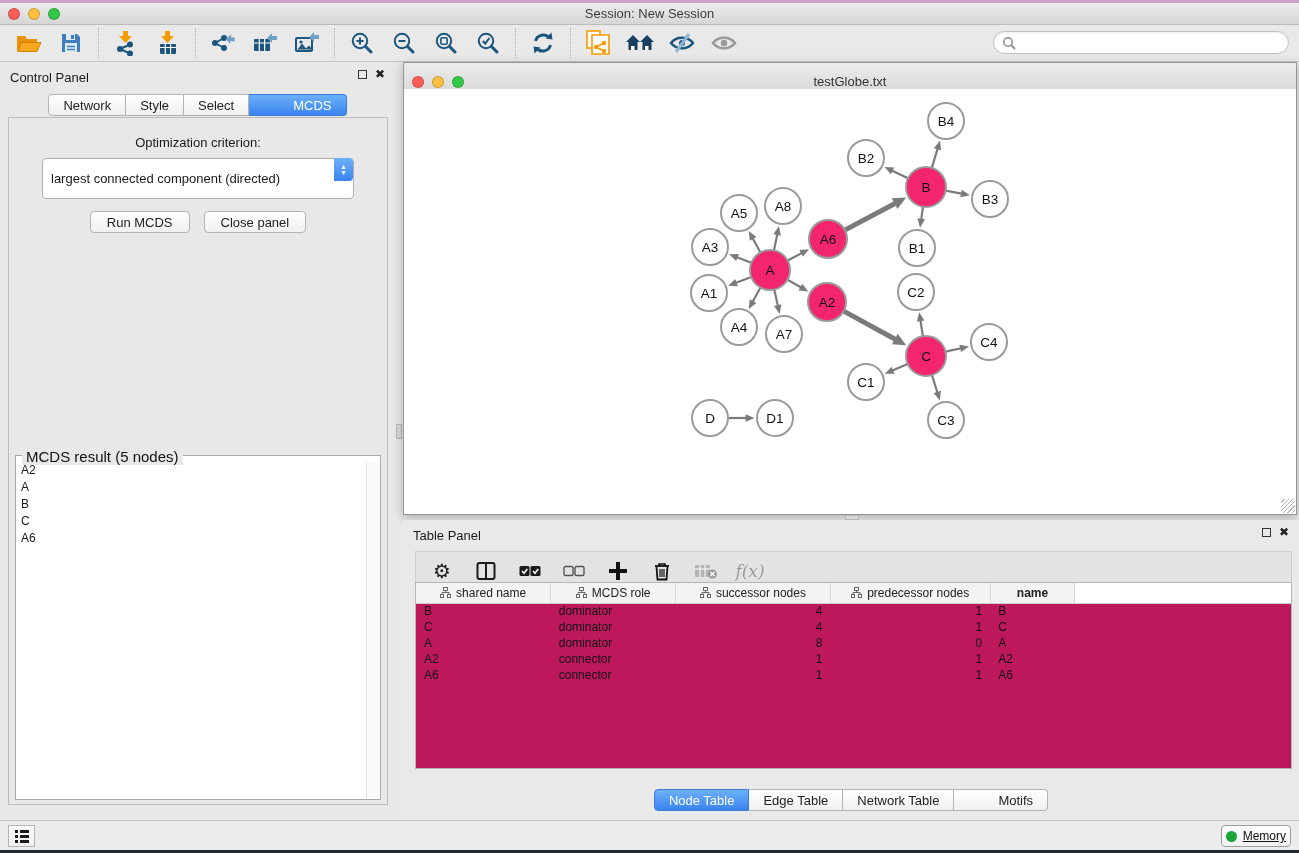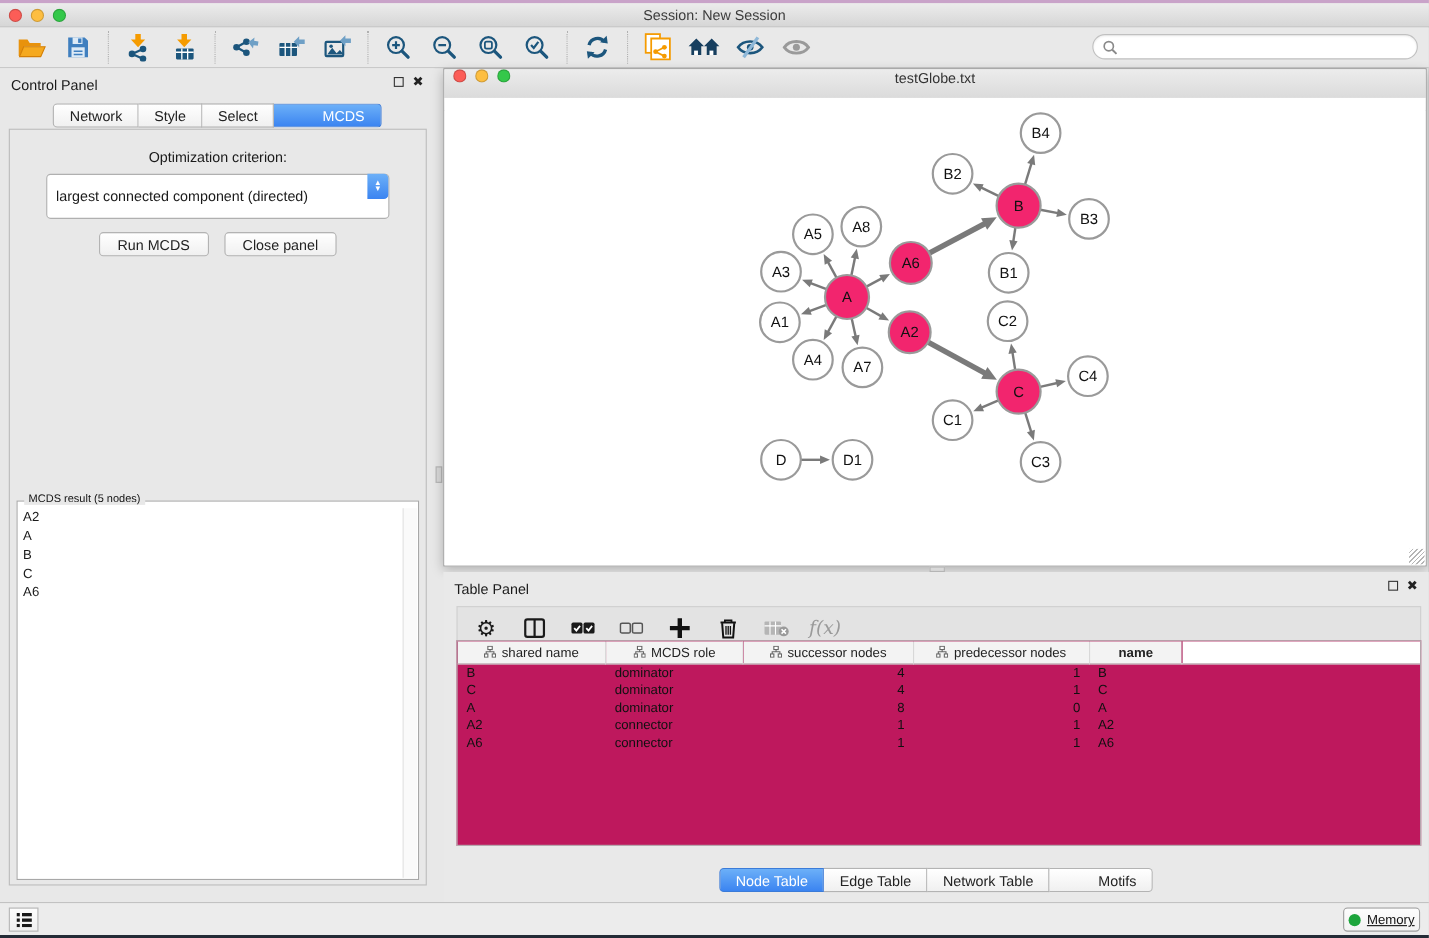--- a/index.html
+++ b/index.html
@@ -39,32 +39,32 @@
   .opt-label{margin-top:17px;text-align:center;font-size:13px;}
   .combo{position:relative;margin:8px auto 0;width:312px;height:41px;background:#fff;border:1px solid #b0b0b0;
     border-radius:4px;font-size:13px;display:flex;align-items:center;padding-left:8px;}
   .combo .stepper{position:absolute;right:0;top:-1px;width:19px;height:23px;border-radius:0 4px 4px 0;
     background:linear-gradient(#6cb0f8,#3b84f1);display:flex;flex-direction:column;align-items:center;justify-content:center;color:#fff;}
   .stepper span{font-size:7px;line-height:6px;}
   .btn-row{display:flex;justify-content:center;gap:14px;margin-top:12px;}
   .mac-btn{height:22px;padding:0 16px;font-size:13px;background:linear-gradient(#ffffff,#f0f0f0);
     border:1px solid #b3b3b3;border-radius:4px;display:flex;align-items:center;color:#222;cursor:default;}
   .groupbox{position:absolute;left:6px;right:6px;top:337px;bottom:4px;border:1px solid #a8a8a8;background:#fff;}
-  .group-title{position:absolute;left:6px;top:-8px;background:#e8e8e8;padding:0 4px;font-size:10px;color:#111;text-align:center;}
+  .group-title{position:absolute;left:6px;top:-8px;background:#e8e8e8;padding:0 4px;font-size:15px;color:#111;text-align:center;}
   .mcds-list{position:absolute;left:1px;right:15px;top:6px;bottom:1px;overflow:hidden;font-size:12px;}
   .mcds-list div{padding:1px 0 1px 4px;line-height:15px;}
   .vscroll{position:absolute;right:1px;top:6px;bottom:1px;width:13px;background:#fafafa;border-left:1px solid #e2e2e2;}
   
   .vdiv-thumb{position:absolute;left:396px;top:424px;width:6px;height:15px;background:#d9d9d9;border:1px solid #b5b5b5;}
   .hdiv-thumb{position:absolute;left:845px;top:515px;width:14px;height:5px;background:#d9d9d9;border:1px solid #b5b5b5;}
   
   .netwin{position:absolute;left:403px;top:62px;width:894px;height:453px;background:#fff;
     border:1px solid #969696;box-shadow:0 3px 10px rgba(0,0,0,.25);}
   .net-titlebar{position:relative;height:38px;background:linear-gradient(#ececec,#d4d4d4);
-    border-bottom:1px solid #b5b5b5;display:flex;align-items:flex-start;}
+    border-bottom:1px solid #b5b5b5;display:flex;align-items:center;}
   .net-title{position:absolute;left:0;right:0;text-align:center;font-size:13px;color:#333;}
   .net-canvas{position:absolute;left:0;top:26px;right:0;bottom:0;background:#fff;overflow:hidden;}
   .resize-grip{position:absolute;right:1px;bottom:1px;width:14px;height:14px;
     background:repeating-linear-gradient(135deg,transparent,transparent 2px,#b5b5b5 2px,#b5b5b5 3px);}
   
   .tpanel{position:absolute;left:403px;top:520px;width:896px;height:300px;background:#e9e9e9;}
   .tp-toolbar{position:absolute;left:12px;right:7px;top:31px;height:40px;background:#e3e3e3;
     border:1px solid #cfcfcf;display:flex;align-items:center;padding-left:14px;gap:20px;}
   .tp-ic{display:flex;align-items:center;justify-content:center;width:24px;height:24px;}
   .fx{font-family:"DejaVu Serif",serif;font-style:italic;font-size:17px;color:#9a9a9a;}

